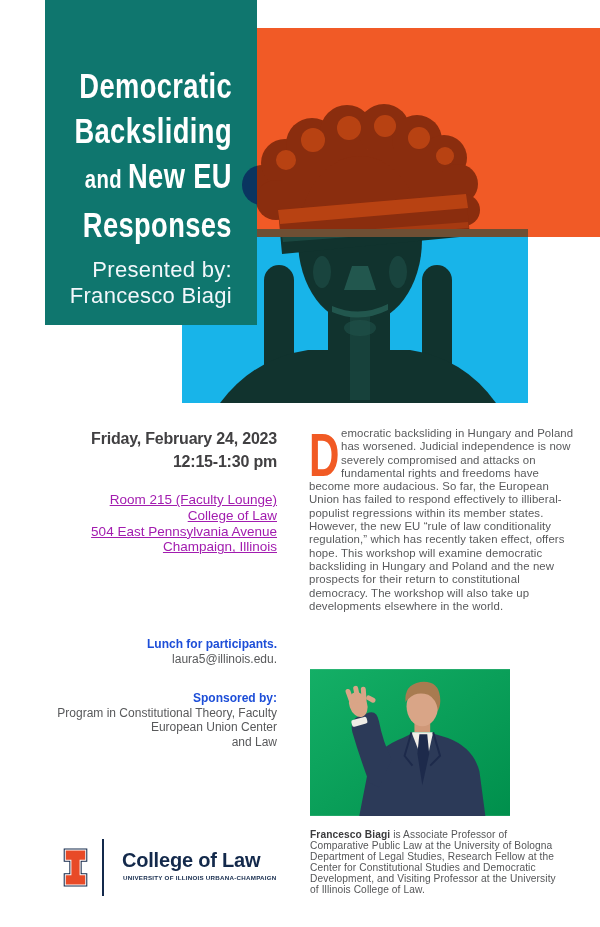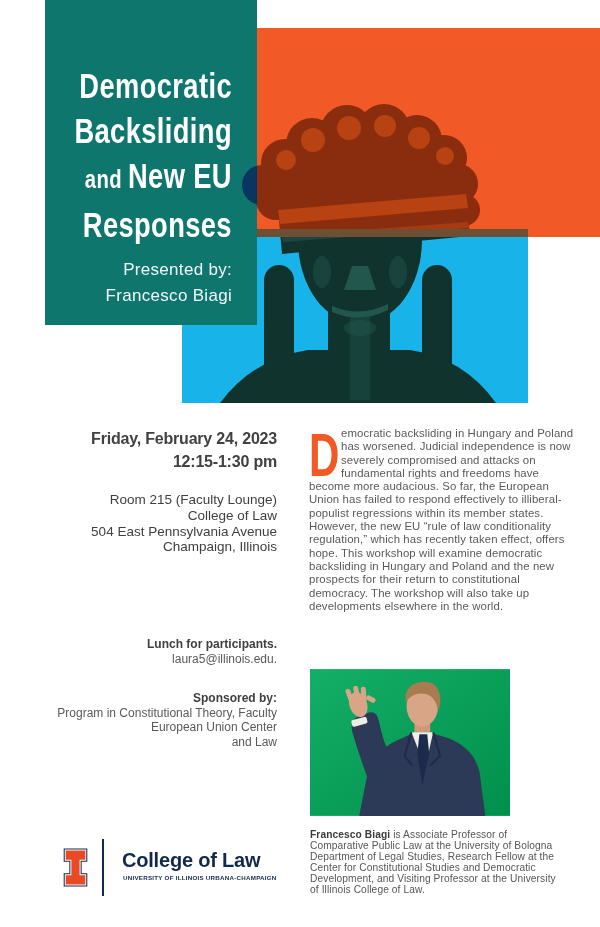--- a/index.html
+++ b/index.html
@@ -13,29 +13,29 @@
   .blue-box{left:45px;top:0;width:212px;height:325px;background:#0f766e;z-index:2;}
   .statue-svg{position:absolute;left:182px;top:60px;width:348px;height:343px;z-index:3;}
   .band{left:257px;top:229px;width:271px;height:8px;background:#6E4F34;z-index:4;}
 
   
   .hero-title{position:absolute;top:63px;right:25px;margin:0;text-align:right;color:#FFFFFF;
       font-size:35px;line-height:45px;font-weight:700;letter-spacing:.5px;white-space:nowrap;}
   .title-line{display:block;transform:scaleX(.78);transform-origin:100% 50%;}
   .t-sm{font-size:26px;font-weight:700;}
   .presented{position:absolute;top:257px;right:25px;text-align:right;color:#F2F7FB;
-      font-size:17px;line-height:25.5px;letter-spacing:.3px;}
+      font-size:22px;line-height:25.5px;letter-spacing:.3px;}
 
   
   .lcol{position:absolute;left:25px;width:252px;text-align:right;}
   .date-block{top:428px;font-size:16px;line-height:22.5px;font-weight:700;color:#414042;letter-spacing:-.2px;}
-  .loc-block{top:492px;font-size:13.5px;line-height:15.8px;color:#404040;}
+  .loc-block{top:492px;font-size:13.5px;line-height:15.8px;color:#a21caf;text-decoration:underline;}
   .lunch-block{top:637px;font-size:12px;line-height:14.6px;color:#58595B;}
   .spon-block{top:691px;font-size:12px;line-height:14.6px;color:#58595B;}
-  .mini-bold{font-weight:700;color:#404040;}
+  .mini-bold{font-weight:700;color:#1d4ed8;}
 
   
   .abstract{position:absolute;left:309px;top:427px;width:273px;margin:0;
       font-size:11.4px;line-height:13.3px;color:#58595B;letter-spacing:.1px;text-align:left;}
   .dropcap{float:left;width:27px;height:49px;margin:3px 5px 0 0;color:#F15A24;
       font-size:62px;line-height:49px;font-weight:700;transform:scaleX(.68);transform-origin:0 0;}
   .photo-svg{position:absolute;left:310px;top:668px;width:200px;height:149px;z-index:1;}
   .bio{position:absolute;left:310px;top:829px;width:248px;margin:0;
       font-size:10.2px;line-height:11px;color:#555658;letter-spacing:.1px;}
   .bio b{color:#3B3B3D;}

